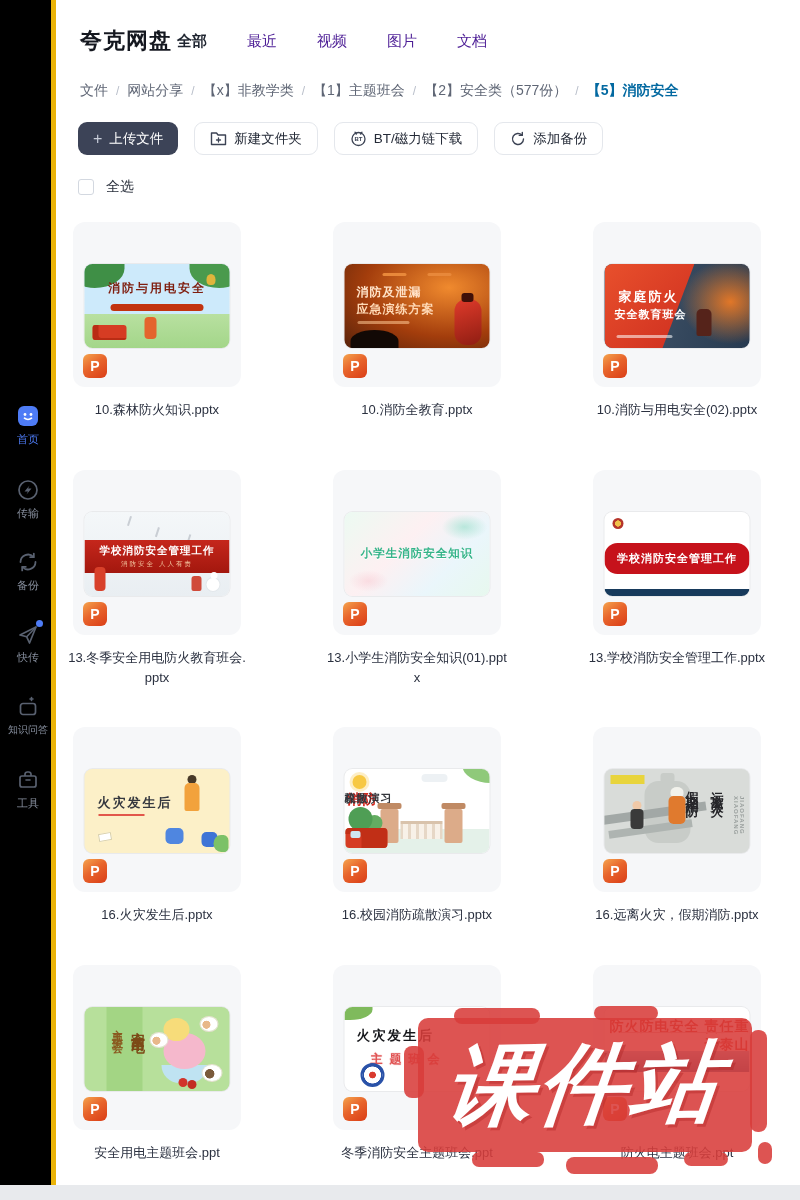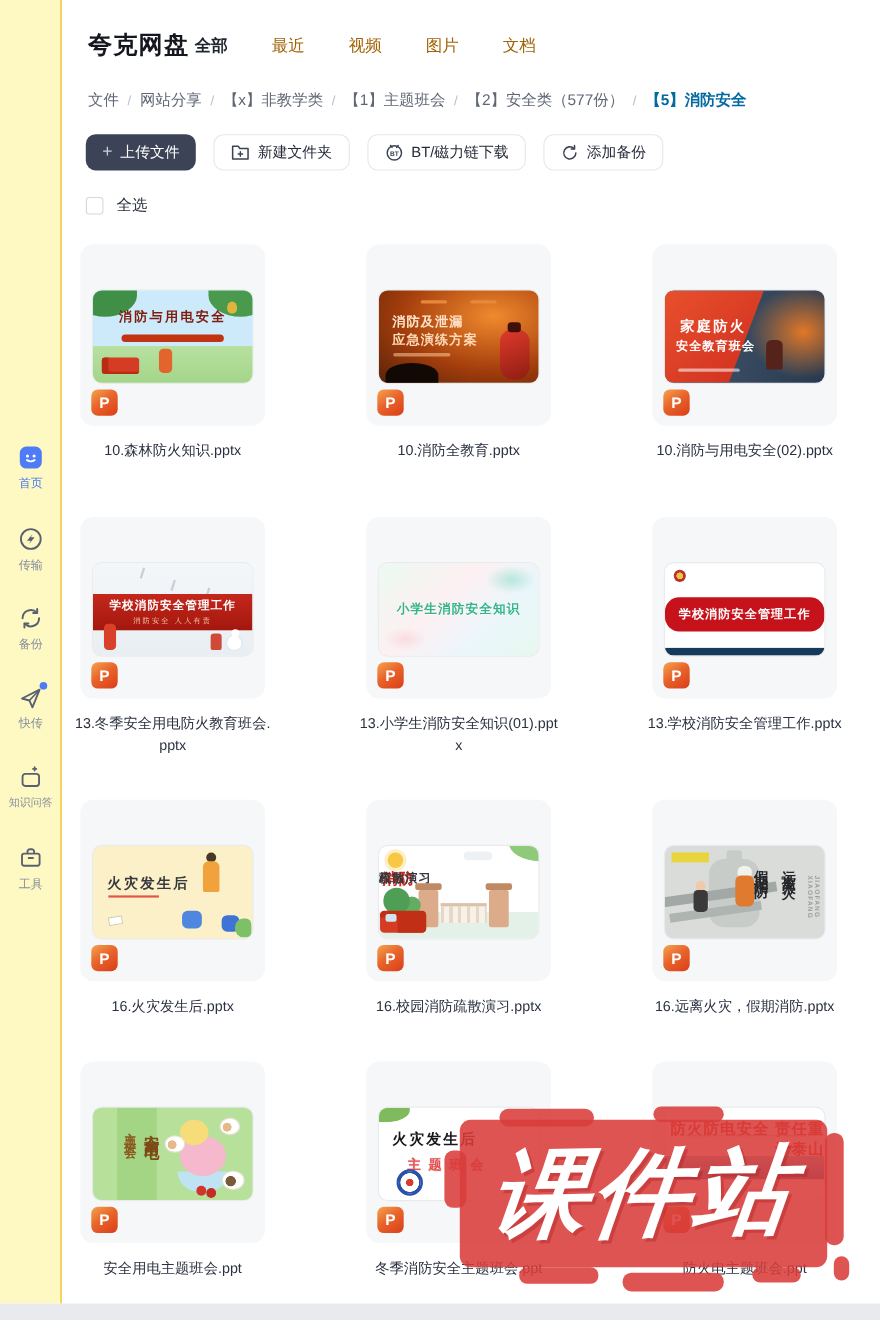--- a/index.html
+++ b/index.html
@@ -1,30 +1,30 @@
 <!DOCTYPE html>
 <html><head>
 <meta charset="utf-8">
 <style>
   * { margin:0; padding:0; box-sizing:border-box; }
   html,body { width:800px; height:1200px; background:#fff; font-family:"Liberation Sans","DejaVu Sans",sans-serif; overflow:hidden; }
   .page { position:relative; width:800px; height:1200px; background:#fff; }
 
   
-  .sidebar { position:absolute; left:0; top:0; width:56px; height:1185px; background:#fef9c3; border-right:1px solid #eab308; z-index:5; }
+  .sidebar { position:absolute; left:0; top:0; width:56px; height:1185px; background:#000000; border-right:5px solid #eab308; z-index:5; }
   .side-item { position:absolute; left:0; width:56px; text-align:center; cursor:pointer; }
   .side-item svg { display:block; margin:0 auto; }
   .side-label { display:block; margin-top:4px; font-size:11px; color:#868e9d; letter-spacing:0; }
   .side-item.active .side-label { color:#4e7cf6; }
   .side-item .badge-dot { position:absolute; top:-2px; right:13px; width:7px; height:7px; border-radius:50%; background:#4e7cf6; }
 
   
   .logo { position:absolute; left:80px; top:26px; font-size:22px; font-weight:800; color:#14171f; letter-spacing:1px; }
   .tabs { position:absolute; left:177px; top:32px; display:flex; gap:40px; }
-  .tab { font-size:15px; color:#a16207; cursor:pointer; }
+  .tab { font-size:15px; color:#4c1d95; cursor:pointer; }
   .tab.active { color:#1f2530; font-weight:800; }
 
   
   .breadcrumb { position:absolute; left:80px; top:82px; display:flex; align-items:center; gap:8px; font-size:14px; color:#5f6675; white-space:nowrap; }
   .crumb { cursor:pointer; }
   .crumb-sep { color:#b8bec9; font-size:12px; }
   .crumb-current { color:#0369a1; font-weight:800; }
 
   
   .toolbar { position:absolute; left:78px; top:122px; display:flex; gap:16px; }

